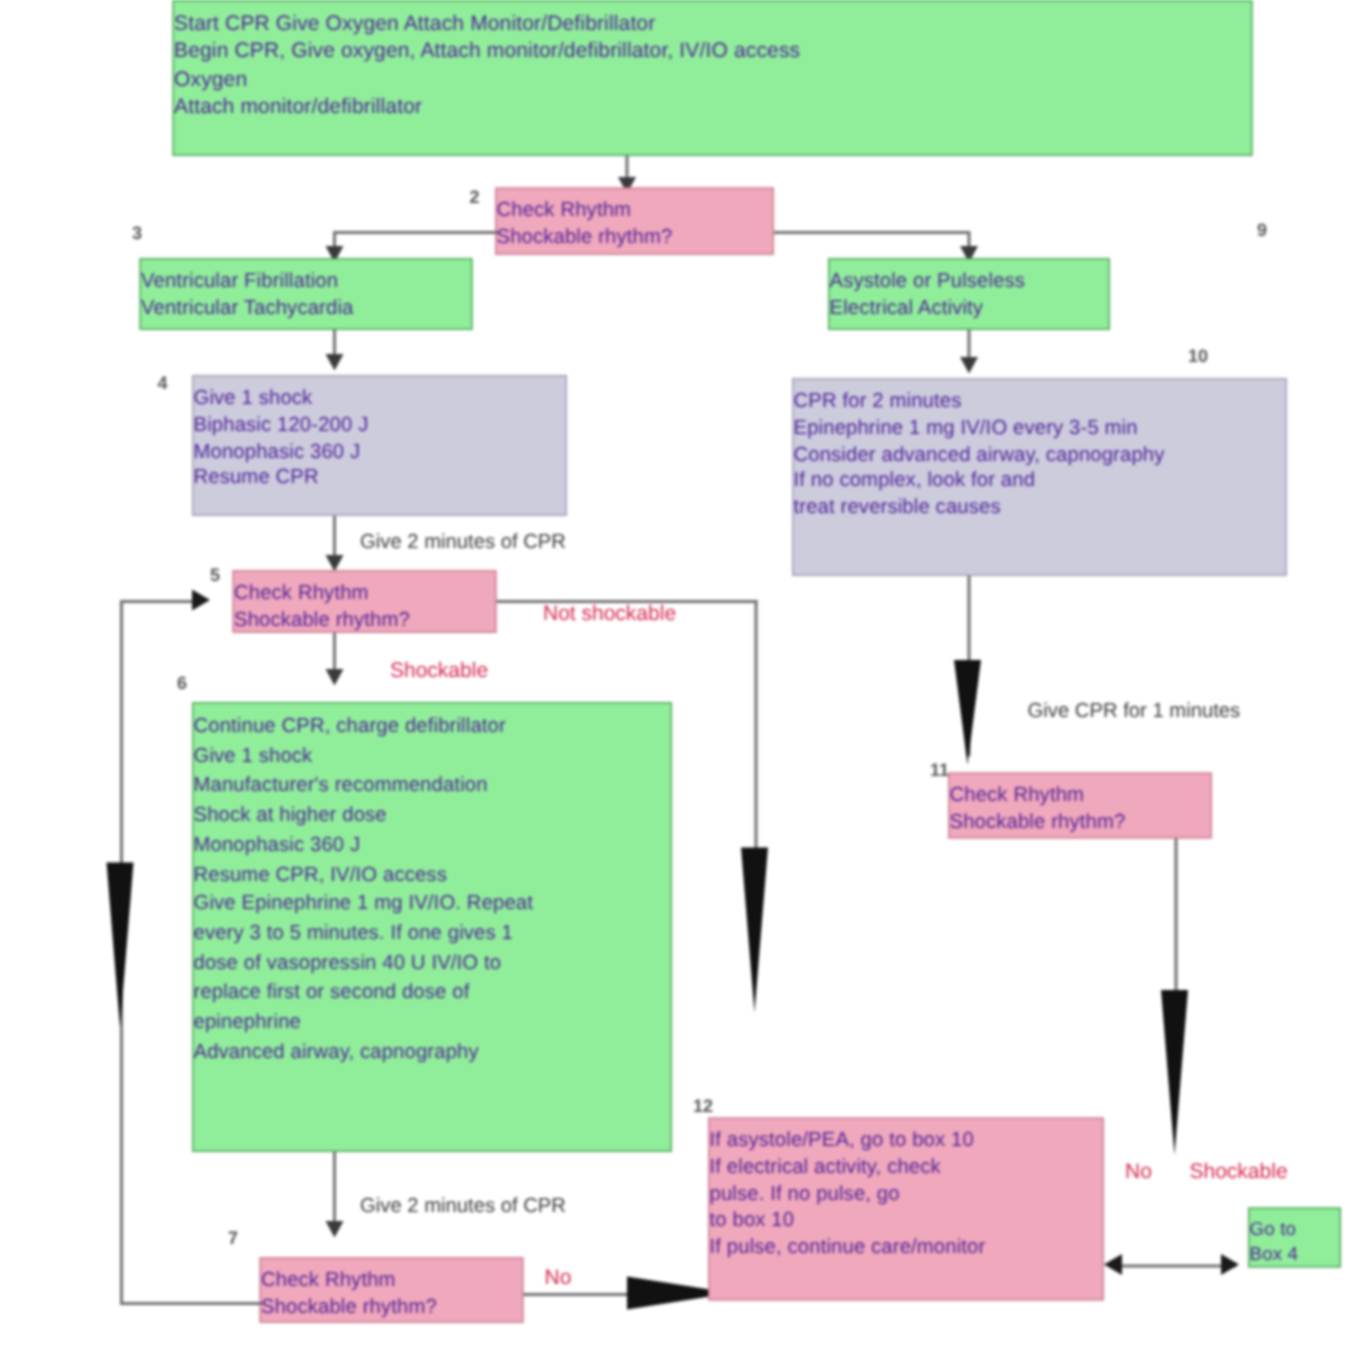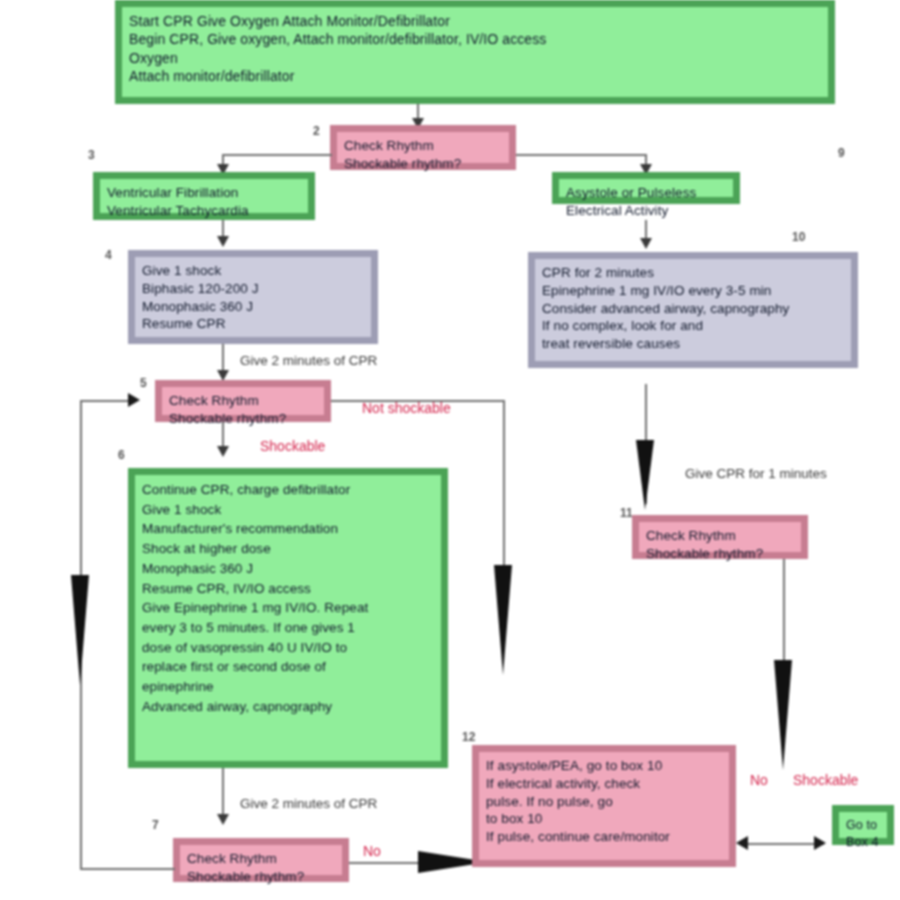--- a/index.html
+++ b/index.html
@@ -15,25 +15,25 @@
     width: 900px;
     height: 900px;
     background: #ffffff;
     overflow: hidden;
     
     filter: blur(0.9px);
   }
   .box {
     position: absolute;
     box-sizing: border-box;
-    border: 7px solid #3b82f6;
-    padding: 5px 7px;
+    border: 1px solid #3b82f6;
+    padding: 5px 0;
     font-size: 13.5px;
     line-height: 1.32;
-    color: #0f172a;
+    color: #4c1d95;
     white-space: pre-line;
     letter-spacing: 0.1px;
   }
   .green  { background: #90ee9a; border-color: #4ba356; }
   .pink   { background: #f0a8bc; border-color: #c77d91; }
   .lav    { background: #ccccdd; border-color: #9d9db4; }
 
   .boxnum {
     position: absolute;
     font-size: 12px;
@@ -122,37 +122,37 @@
   <div class="vline" style="left:222px; top:154px; height:16px;"></div>
   <div class="vline" style="left:645px; top:154px; height:16px;"></div>
   <div class="arrow-down" style="left:217px; top:164px;"></div>
   <div class="arrow-down" style="left:640px; top:164px;"></div>
 
   <div class="boxnum" style="left:88px; top:148px;">3</div>
   <div class="box green" style="left:93px; top:172px; width:222px; height:48px;">Ventricular Fibrillation
 Ventricular Tachycardia</div>
 
   <div class="boxnum" style="left:838px; top:146px;">9</div>
-  <div class="box green" style="left:552px; top:172px; width:188px; height:32px;">Asystole or Pulseless
+  <div class="box green" style="left:552px; top:172px; width:188px; height:48px;">Asystole or Pulseless
 Electrical Activity</div>
 
   <div class="vline" style="left:222px; top:220px; height:20px;"></div>
   <div class="arrow-down" style="left:217px; top:236px;"></div>
 
   <div class="vline" style="left:645px; top:220px; height:22px;"></div>
   <div class="arrow-down" style="left:640px; top:238px;"></div>
 
   <div class="boxnum" style="left:105px; top:248px;">4</div>
   <div class="box lav" style="left:128px; top:250px; width:250px; height:94px;">Give 1 shock
 Biphasic 120-200 J
 Monophasic 360 J
 Resume CPR</div>
 
   <div class="boxnum" style="left:792px; top:230px;">10</div>
-  <div class="box lav" style="left:528px; top:252px; width:330px; height:116px;">CPR for 2 minutes
+  <div class="box lav" style="left:528px; top:252px; width:330px; height:132px;">CPR for 2 minutes
 Epinephrine 1 mg IV/IO every 3-5 min
 Consider advanced airway, capnography
 If no complex, look for and
 treat reversible causes</div>
 
   <div class="vline" style="left:222px; top:344px; height:30px;"></div>
   <div class="arrow-down" style="left:217px; top:370px;"></div>
   <div class="annot" style="left:240px; top:353px;">Give 2 minutes of CPR</div>
 
   <div class="boxnum" style="left:140px; top:376px;">5</div>

